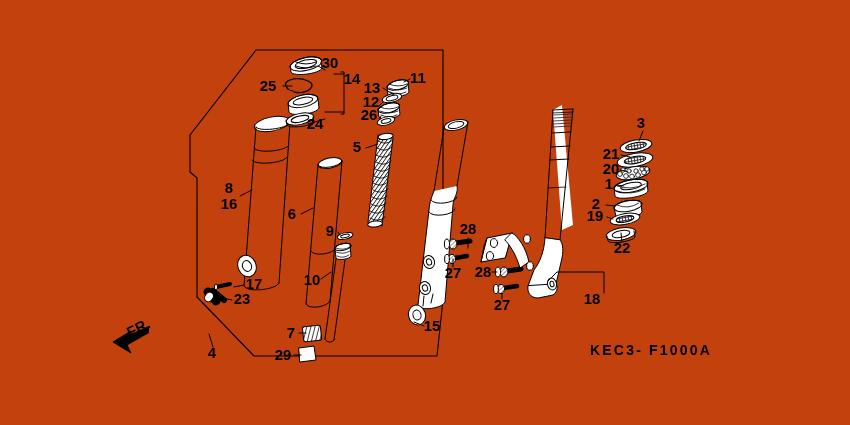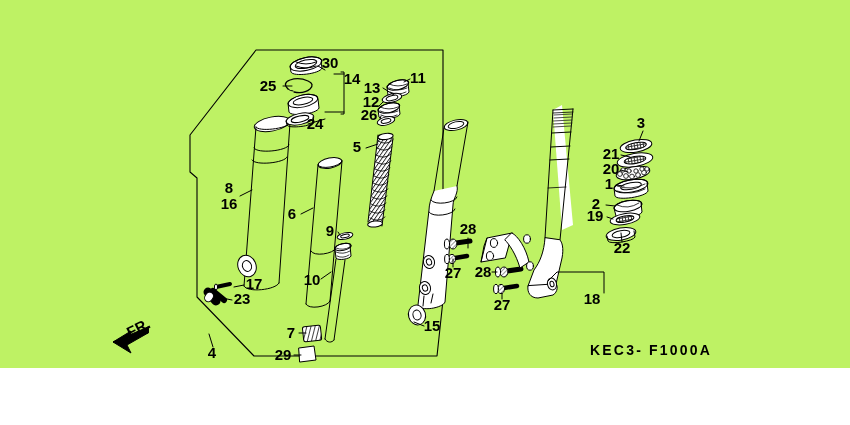--- a/index.html
+++ b/index.html
@@ -1,18 +1,18 @@
 <!DOCTYPE html>
 <html><head>
 <meta charset="utf-8">
 <style>
   html,body{margin:0;padding:0;background:#ffffff;}
   body{width:850px;height:425px;overflow:hidden;
        font-family:"Liberation Sans", sans-serif;}
-  #stage{position:relative;width:850px;height:368px;background:#bef264;}
+  #stage{position:relative;width:850px;height:425px;background:#c2410c;}
   svg{display:block;}
   .lbl{font-family:"Liberation Sans", sans-serif;font-size:15px;font-weight:700;fill:#000;}
   .partno{font-family:"Liberation Sans", sans-serif;font-size:14px;font-weight:700;
           fill:#000;letter-spacing:2.2px;}
   .frtxt{font-family:"Liberation Sans", sans-serif;font-size:15px;font-weight:700;fill:#000;}
 </style>
 </head>
 <body>
 
 <div id="stage">

